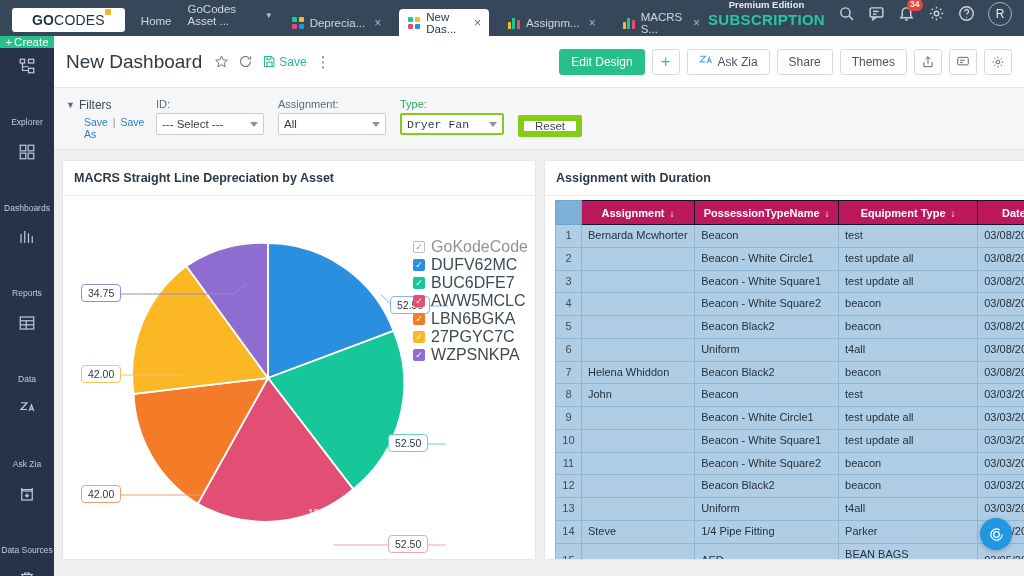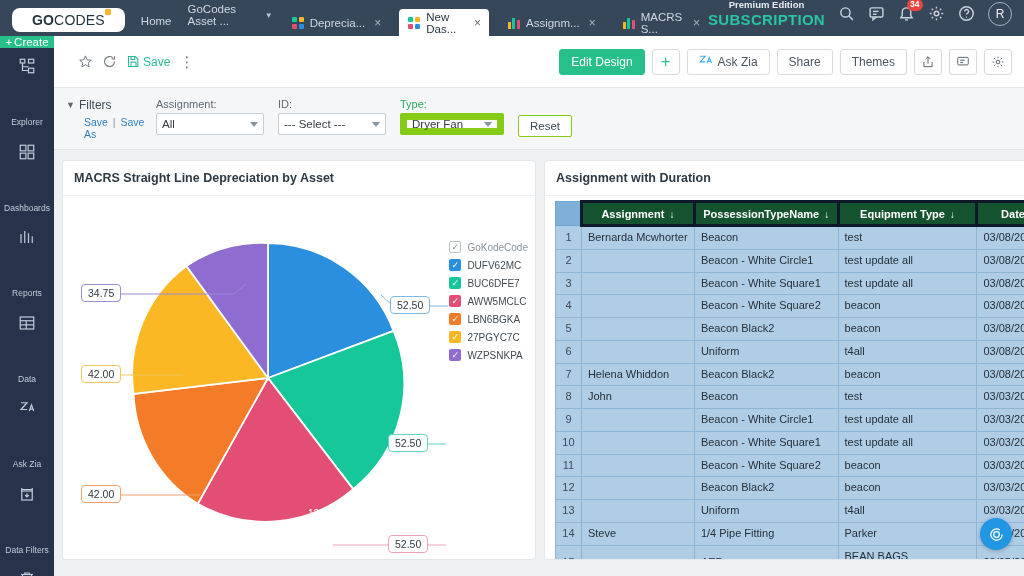--- a/index.html
+++ b/index.html
@@ -11,21 +11,21 @@
   }
   #app { position: relative; width: 1024px; height: 576px; }
 
   
   .topbar {
     position: absolute; top: 0; left: 0; width: 1024px; height: 36px;
     background: #37475a; display: flex; align-items: flex-end;
   }
   .logo-wrap {
     width: 140px; height: 24px; margin-left: 12px; margin-bottom: 4px;
-    background: #ffffff; border-radius: 8px;
+    background: #ffffff; border-radius: 3px;
     display: flex; align-items: center; justify-content: center;
   }
   .logo-txt { font-size: 14px; font-weight: bold; color: #25353f; letter-spacing: .2px; position: relative; }
   .logo-txt .go { font-weight: bold; }
   .logo-txt .codes { font-weight: normal; }
   .logo-dot {
     position: absolute; top: -3px; right: -6px; width: 6px; height: 6px;
     background: #f7b32b; border-radius: 1px;
   }
   .nav-home {
@@ -125,28 +125,28 @@
 
   .fgroup { margin-right: 14px; }
   .flabel { font-size: 11px; color: #5f6a73; margin-bottom: 3px; }
   .flabel.green { color: #2bab5f; }
   .fselect {
     width: 108px; height: 22px; border: 1px solid #c8ced4; background: #fff; border-radius: 2px;
     font-size: 11.5px; color: #333c44; display: flex; align-items: center; padding: 0 5px;
     cursor: pointer; position: relative;
   }
   .fselect.wide { width: 104px; }
-  .fselect.green { border: 7px solid #84cc16; }
+  .fselect.green { border: 2px solid #84cc16; font-family: Liberation Mono, monospace; }
   .fselect .caret {
     margin-left: auto; width: 0; height: 0;
     border-left: 4px solid transparent; border-right: 4px solid transparent;
     border-top: 5px solid #8a949c;
   }
   .reset-btn {
-    margin-top: 17px; height: 22px; padding: 0 11px; border: 1px solid #84cc16; background: #fff;
+    margin-top: 17px; height: 22px; padding: 0 11px; border: 6px solid #84cc16; background: #fff;
     border-radius: 2px; font-size: 11.5px; color: #3d4850; display: flex; align-items: center; cursor: pointer;
   }
 
   
   .panel-left {
     position: absolute; top: 160px; left: 62px; width: 474px; height: 400px;
     background: #fff; border: 1px solid #e4e7ea; border-radius: 3px;
   }
   .panel-right {
     position: absolute; top: 160px; left: 544px; width: 490px; height: 400px;
@@ -159,34 +159,34 @@
 
   
   .chartarea { position: relative; width: 474px; height: 363px; }
   .legend { position: absolute; right: 9px; top: 42px; }
   .lg-row { display: flex; align-items: center; gap: 6px; height: 18px; cursor: pointer; }
   .lg-box {
     width: 12px; height: 12px; border-radius: 2px; color: #fff; font-size: 9px;
     display: flex; align-items: center; justify-content: center; line-height: 1;
   }
   .lg-box.ghost { background: #fff; border: 1px solid #b9c0c6; color: #8b949b; }
-  .lg-txt { font-size: 10px; color: #3f4a53; }
+  .lg-txt { font-size: 16px; color: #3f4a53; }
   .lg-txt.muted { color: #8b949b; }
 
   .callout {
     position: absolute; background: #fff; border: 1px solid #ccc; border-radius: 4px;
     font-size: 10.5px; color: #2f3a43; padding: 2px 6px; white-space: nowrap;
   }
 
   
   .tbl-wrap { position: relative; width: 490px; height: 363px; background: #fff; padding: 4px 0 0 10px; }
   .tbl { border-collapse: collapse; table-layout: fixed; width: 520px; }
   .tbl th {
-    background: #14532d; color: #fff; font-size: 11px; font-weight: bold;
-    height: 24px; padding: 0 6px; text-align: center; border: 3px solid #0f172a;
+    background: #be185d; color: #fff; font-size: 11px; font-weight: bold;
+    height: 24px; padding: 0 6px; text-align: center; border: 1px solid #0f172a;
     white-space: nowrap;
   }
   .tbl th.idx { width: 22px; background: #7fb0d8; border: 1px solid #6ea4d0; }
   .tbl td {
     background: #b0cde6; color: #24303a; font-size: 11px; padding: 4px 6px;
     border: 1px solid #8fb5d4; vertical-align: middle; line-height: 1.25;
   }
   .tbl td.idx {
     background: #b0cde6; color: #3c4a57; text-align: center; font-size: 11px;
     border-right: 1px dashed #7da6c9; width: 22px; padding: 4px 2px;
@@ -374,21 +374,21 @@
     </div>
 
     <div class="side-item">
       <span class="side-icon">
         <svg width="18" height="18" viewBox="0 0 24 24" fill="none" stroke="#c2ccda" stroke-width="1.6">
           <path d="M5 4v4M19 4v4M5 6h14"></path>
             <rect x="5" y="8" width="14" height="12"></rect>
           <path d="M12 11v5M9.5 13.5L12 16l2.5-2.5"></path>
         </svg>
       </span>
-      <span class="slabel">Data Filters</span>
+      <span class="slabel">Data Sources</span>
     </div>
 
 
     <div class="side-item">
       <span class="side-icon">
         <svg width="18" height="18" viewBox="0 0 24 24" fill="none" stroke="#c2ccda" stroke-width="1.6">
           <path d="M4 6h16"></path>
             <path d="M6 6v14h12V6"></path>
             <path d="M10 10v6M14 10v6"></path>
             <path d="M9 6V4h6v2"></path>
@@ -400,20 +400,21 @@
     <div class="collapse">
       <svg width="18" height="14" viewBox="0 0 24 18" fill="none" stroke="#c2ccda" stroke-width="1.6">
         <line x1="4" y1="5" x2="20" y2="5"></line>
           <line x1="4" y1="12" x2="20" y2="12"></line>
           <path d="M8 2L4 5l4 3"></path>
       </svg>
     </div>
   </div>
 
   <div class="header">
+    <div class="page-title">New Dashboard</div>
     <div class="hdr-icons">
       <span class="hdr-ic">
         <svg width="15" height="15" viewBox="0 0 24 24" fill="none" stroke="#6d7b87" stroke-width="1.6">
           <polygon points="12,3 14.7,9.3 21.3,9.8 16.3,14.2 17.9,20.6 12,17.1 6.1,20.6 7.7,14.2 2.7,9.8 9.3,9.3"></polygon>
         </svg>
       </span>
       <span class="hdr-ic">
         <svg width="15" height="15" viewBox="0 0 24 24" fill="none" stroke="#6d7b87" stroke-width="1.8">
           <path d="M20 12a8 8 0 11-2.6-5.9"></path>
             <path d="M20 3.5V8h-4.6"></path>
@@ -477,31 +478,31 @@
         <span>Filters</span>
       </div>
       <div class="filters-sub">
         <span>Save</span>
         <span class="sep">|</span>
         <span>Save As</span>
       </div>
     </div>
 
     <div class="fgroup">
+      <div class="flabel">ID:</div>
+      <div class="fselect">
+        <span>--- Select ---</span>
+        <span class="caret"></span>
+      </div>
+    </div>
+
+    <div class="fgroup">
       <div class="flabel">Assignment:</div>
       <div class="fselect">
         <span>All</span>
-        <span class="caret"></span>
-      </div>
-    </div>
-
-    <div class="fgroup">
-      <div class="flabel">ID:</div>
-      <div class="fselect">
-        <span>--- Select ---</span>
         <span class="caret"></span>
       </div>
     </div>
 
     <div class="fgroup">
       <div class="flabel green">Type:</div>
       <div class="fselect green wide">
         <span>Dryer Fan</span>
         <span class="caret"></span>
       </div>

